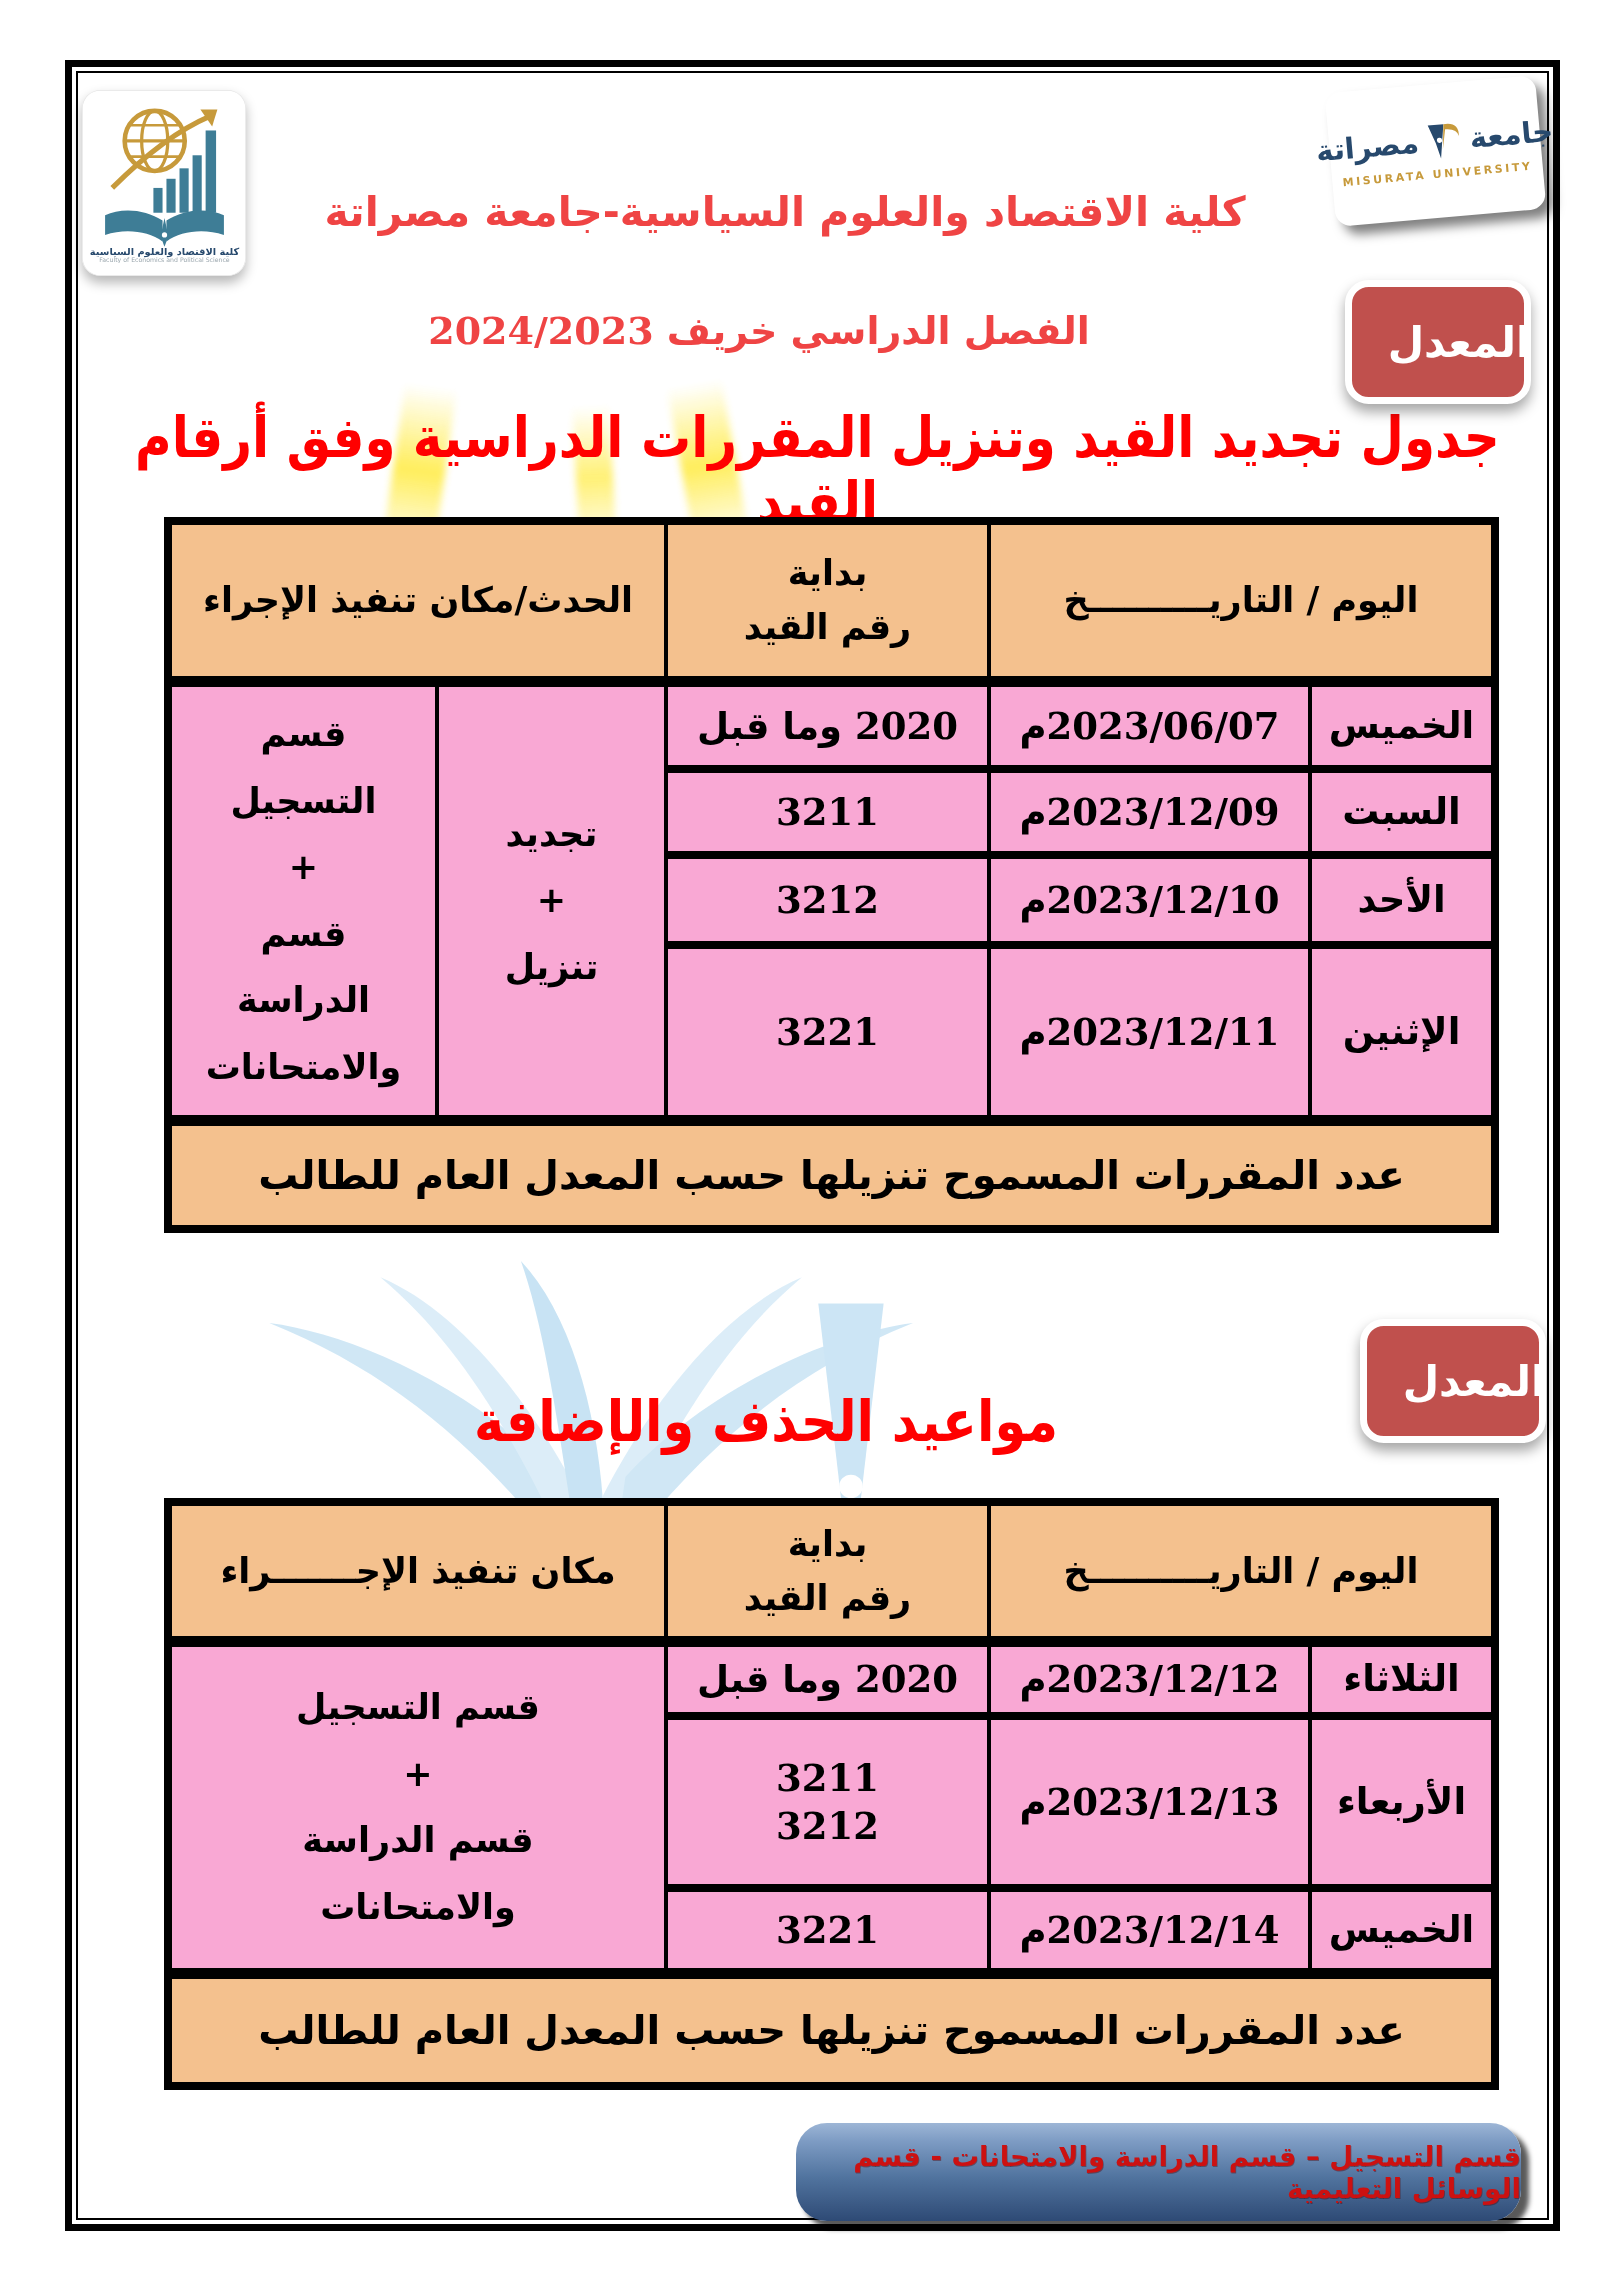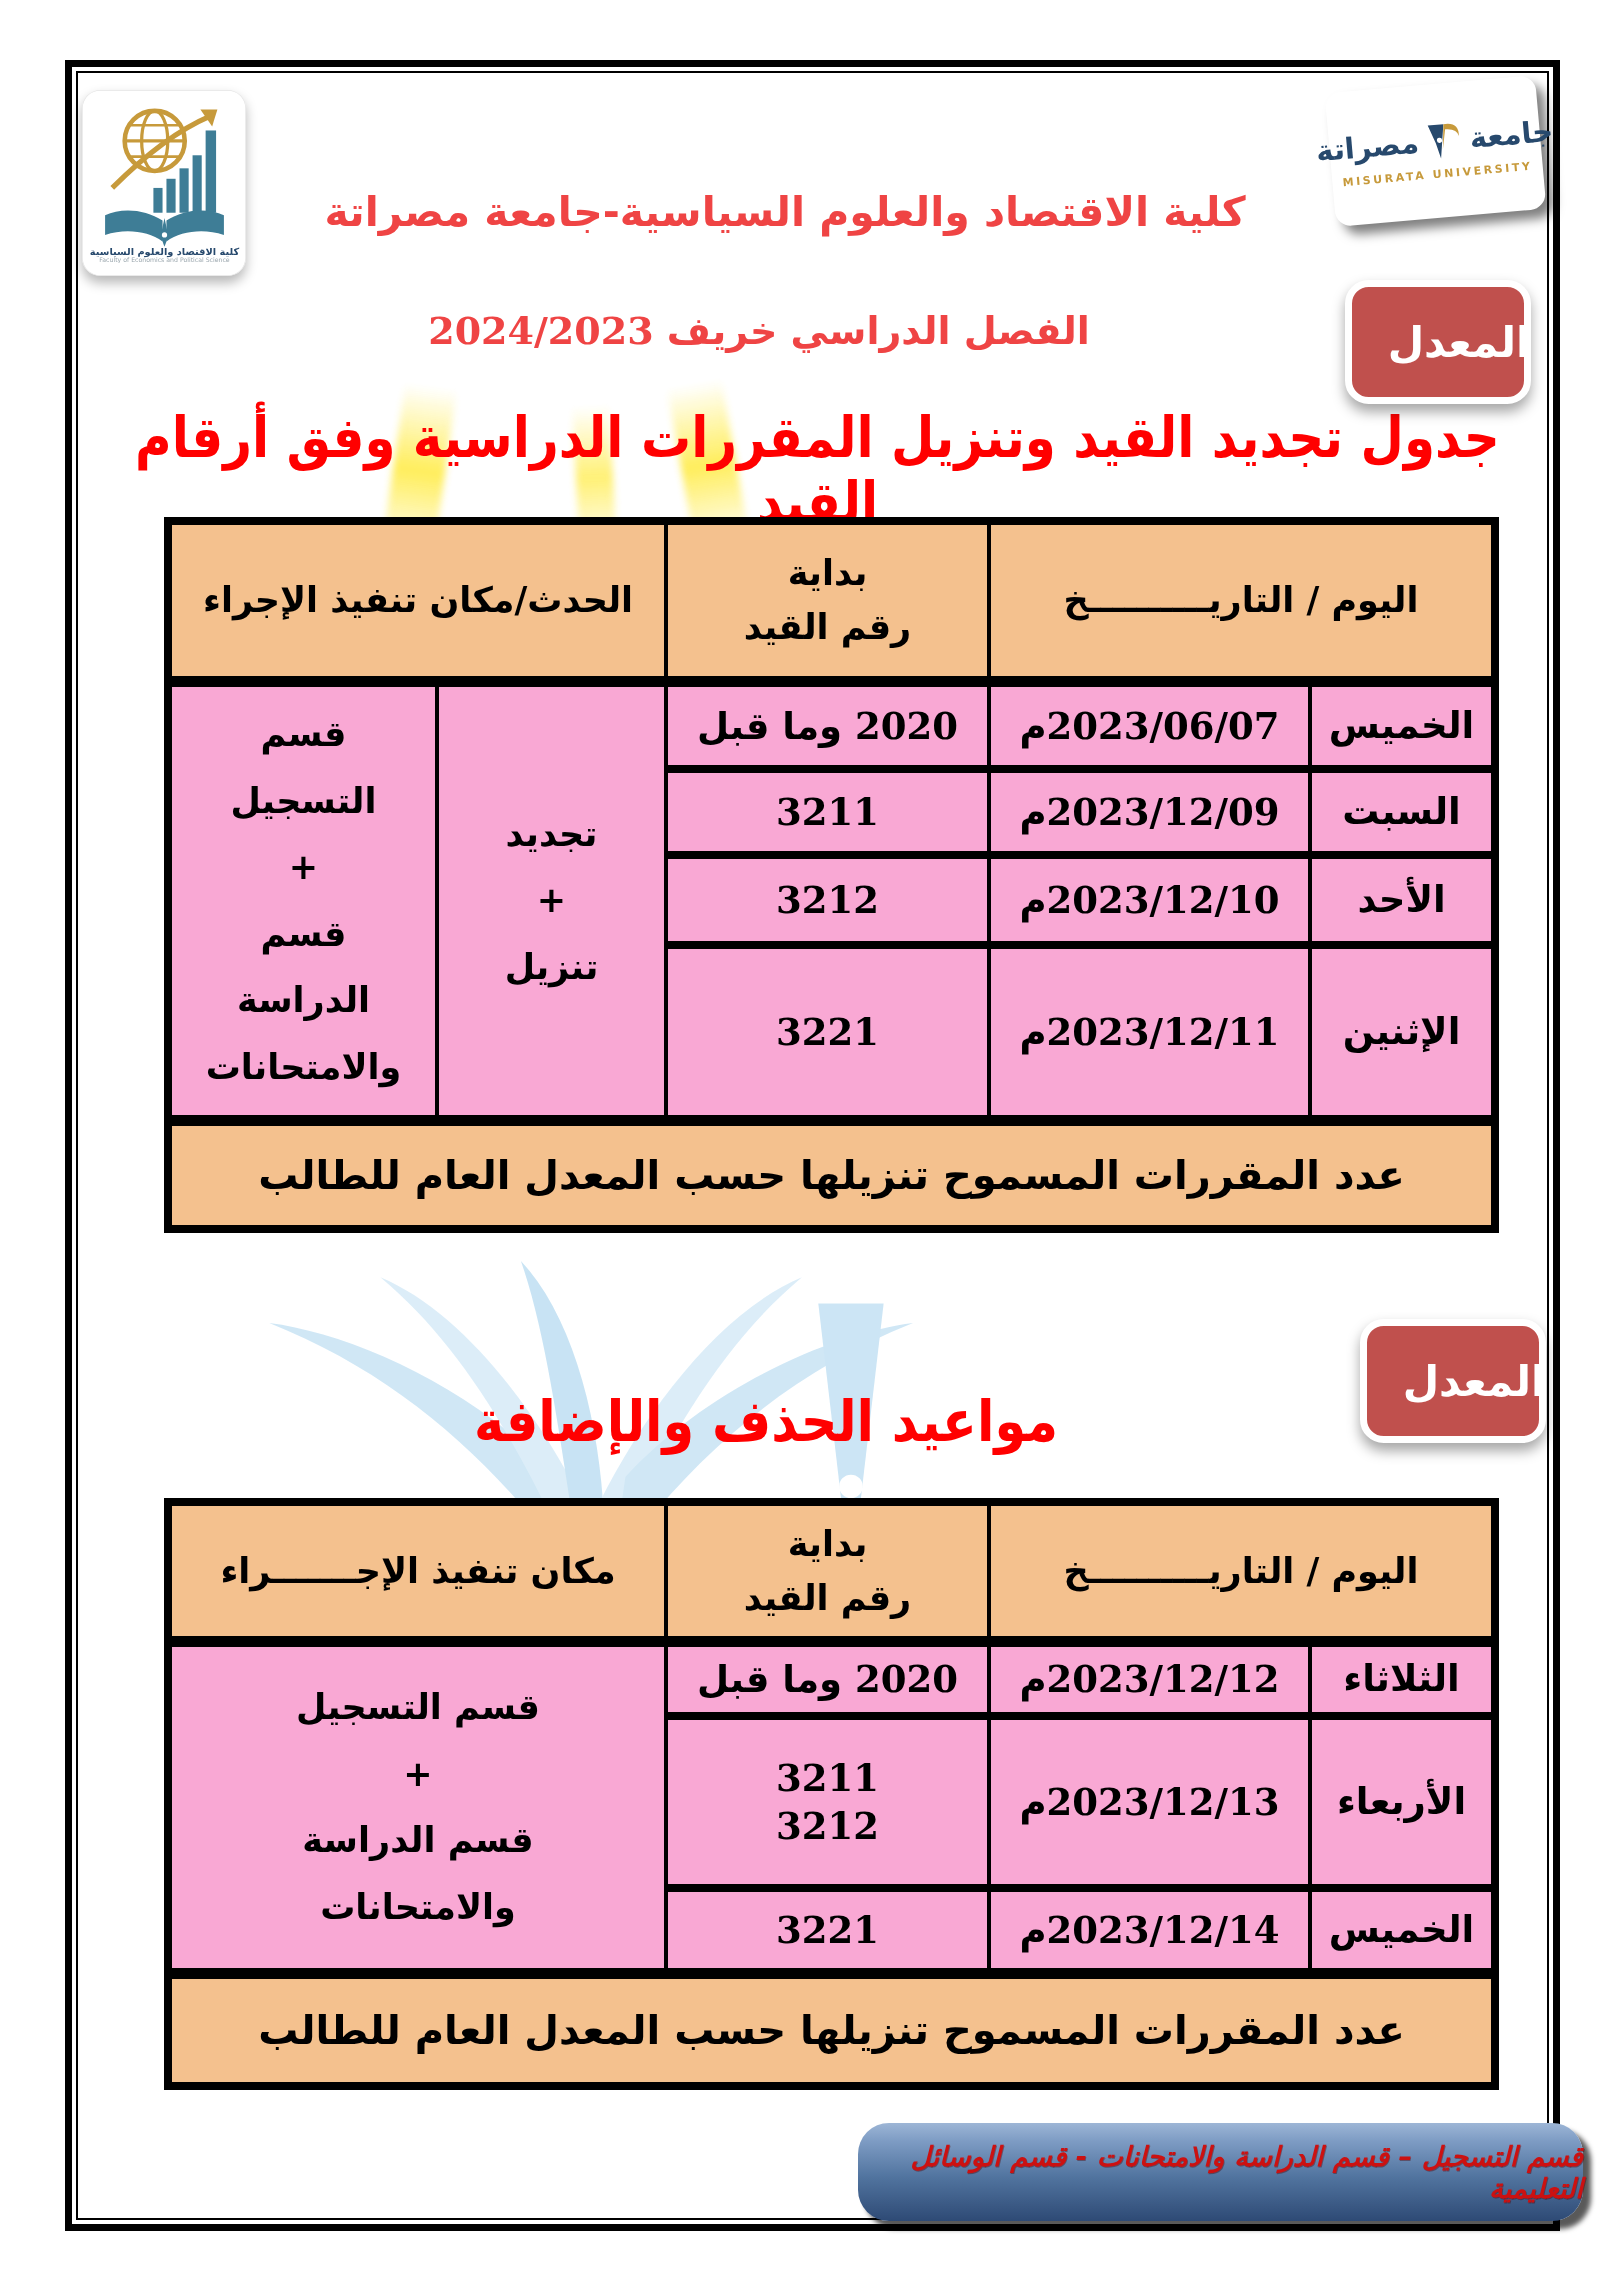--- a/index.html
+++ b/index.html
@@ -85,25 +85,25 @@
   table.sched tr.frow td{
     background:#F4C18E;border-top-width:11px;font-size:40px;
   }
   #table1{left:164px;top:517px;width:1327px;}
   #table2{left:164px;top:1498px;width:1327px;}
   .pre{white-space:pre-line;}
   .num{font-family:"DejaVu Serif","DejaVu Sans",sans-serif;}
   .merged-tall{line-height:1.9 !important;font-size:35px !important;}
   
   .footer-bar{
-    position:absolute;left:858px;top:2123px;width:725px;height:98px;
+    position:absolute;left:796px;top:2123px;width:725px;height:98px;
     border-radius:31px;
     background:linear-gradient(to bottom,#9db6d6 0%,#7e9cc4 18%,#51749f 55%,#2e4a75 100%);
     box-shadow:7.9px 7.9px 5.2px rgba(0,0,0,.65);
-    display:flex;align-items:center;justify-content:center;z-index:3;font-style:italic;
+    display:flex;align-items:center;justify-content:center;z-index:3;
   }
   .footer-bar span{
     color:#CC1111;font-size:27.5px;font-weight:900;direction:rtl;letter-spacing:0;
     text-shadow:0.7px 0.7px 0 rgba(80,0,0,.4);
   }
   
   .flogo-ar{font-size:15px;font-weight:700;fill:#27496d;}
   .flogo-en{font-size:9.5px;font-weight:400;fill:#9aa6ad;}
 </style>
 </head>

